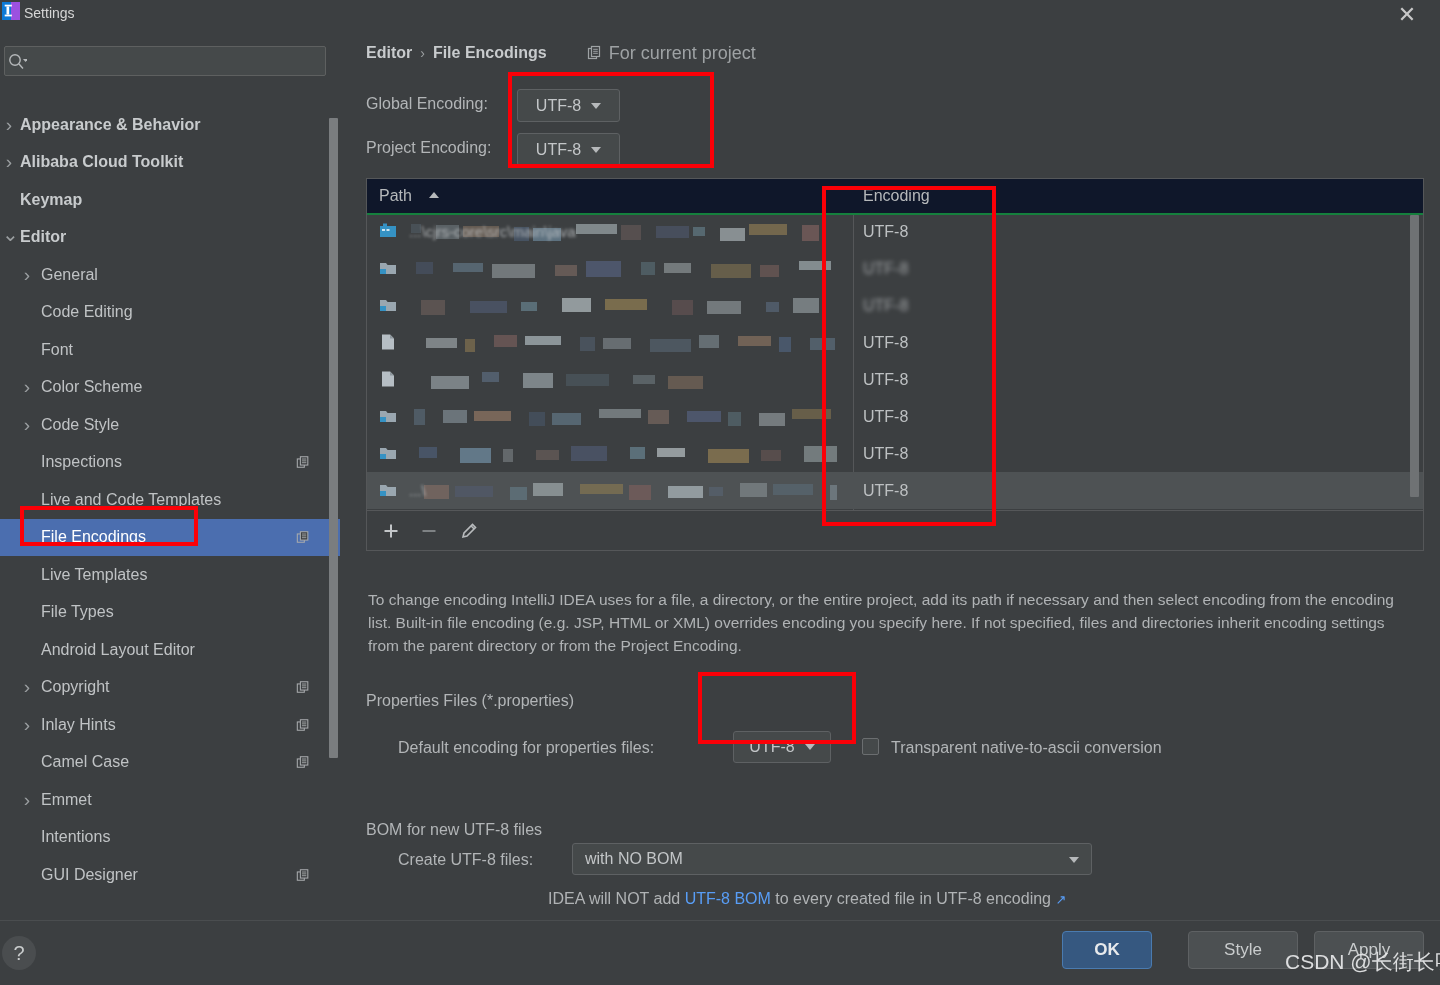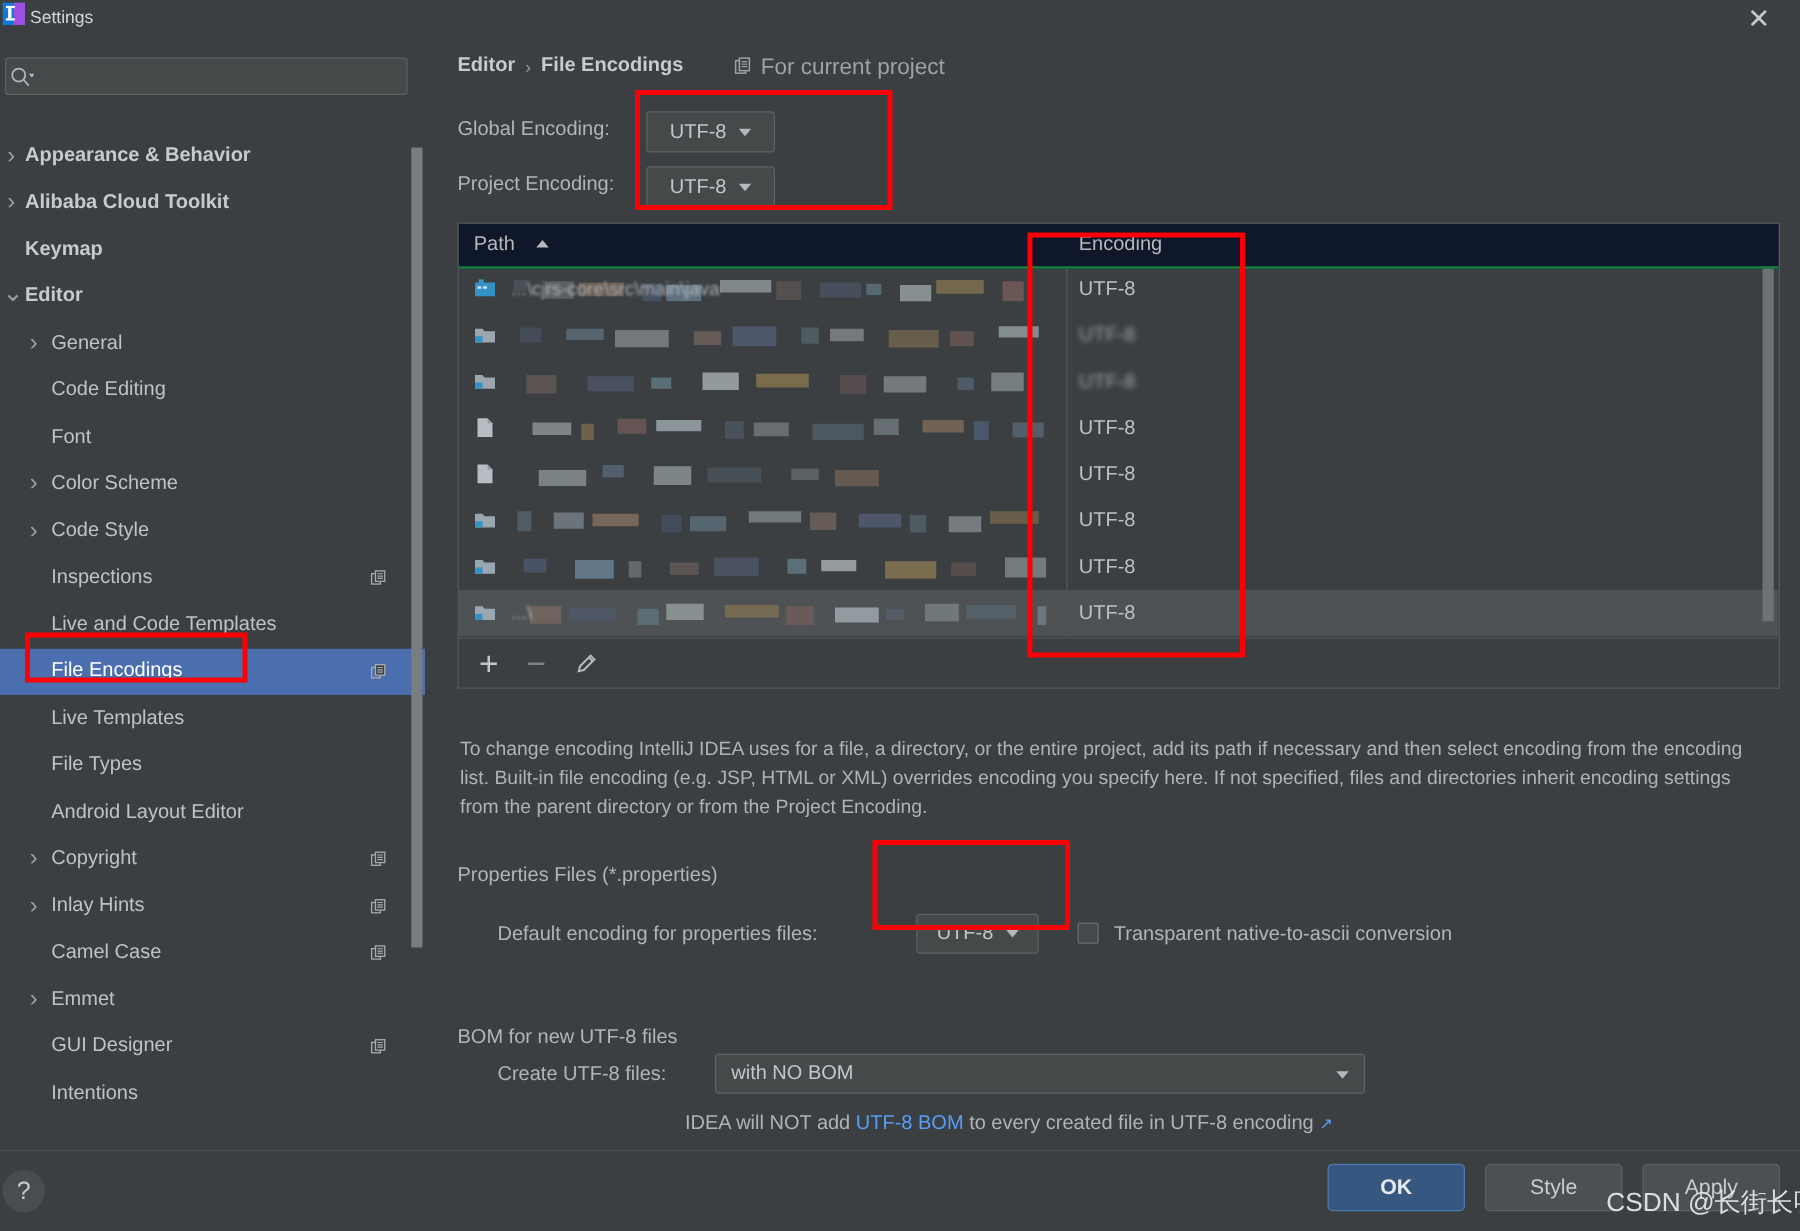--- a/index.html
+++ b/index.html
@@ -380,21 +380,21 @@
     top: 10px;
     height: 38px;
     border-radius: 4px;
     box-sizing: border-box;
     display: flex; align-items: center; justify-content: center;
     font-size: 17px;
     cursor: pointer;
     user-select: none;
   }
   #ok-btn {
-    left: 1062px; width: 110px;
+    left: 1062px; width: 90px;
     background: #365880;
     border: 1px solid #4a7bb0;
     color: #e8eaec;
     font-weight: bold;
   }
   #cancel-btn {
     left: 1188px; width: 110px;
     background: #4c5052;
     border: 1px solid #5e6163;
     color: #c9cccd;
@@ -548,31 +548,31 @@
           <line x1="6.8" y1="4.6" x2="11.8" y2="4.6" stroke="#a8abad" stroke-width="1"></line>
           <line x1="6.8" y1="6.7" x2="11.8" y2="6.7" stroke="#a8abad" stroke-width="1"></line>
           <line x1="6.8" y1="8.8" x2="11.8" y2="8.8" stroke="#a8abad" stroke-width="1"></line>
         </svg>
       </div>
       <div class="tree-row lvl1">
         <span class="tw" style="font-size: 19px;">›</span>
         <span class="tree-label">Emmet</span>
       </div>
       <div class="tree-row lvl1">
+        <span class="tree-label">Intentions</span>
+      </div>
+      <div class="tree-row lvl1">
         <span class="tree-label">GUI Designer</span>
         <svg class="copy-badge" viewBox="0 0 16 16">
           <rect x="1.5" y="4.5" width="8" height="9.5" fill="none" stroke="#a8abad" stroke-width="1.2"></rect>
           <rect x="5" y="2" width="8.5" height="9.5" fill="#3c3f41" stroke="#a8abad" stroke-width="1.2"></rect>
           <line x1="6.8" y1="4.6" x2="11.8" y2="4.6" stroke="#a8abad" stroke-width="1"></line>
           <line x1="6.8" y1="6.7" x2="11.8" y2="6.7" stroke="#a8abad" stroke-width="1"></line>
           <line x1="6.8" y1="8.8" x2="11.8" y2="8.8" stroke="#a8abad" stroke-width="1"></line>
         </svg>
-      </div>
-      <div class="tree-row lvl1">
-        <span class="tree-label">Intentions</span>
       </div>
     </div>
   <div id="tree-scrollbar"></div>
 </div>
 
 <div id="main">
 
   <div id="breadcrumb">
     <span id="bc-editor">Editor</span>
     <span id="bc-sep">›</span>

